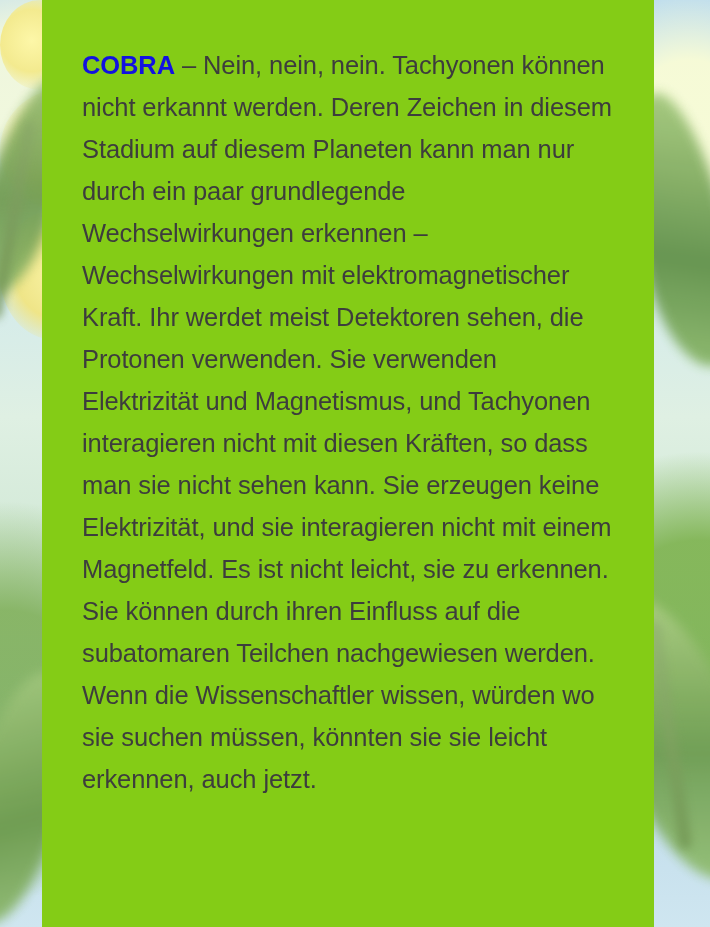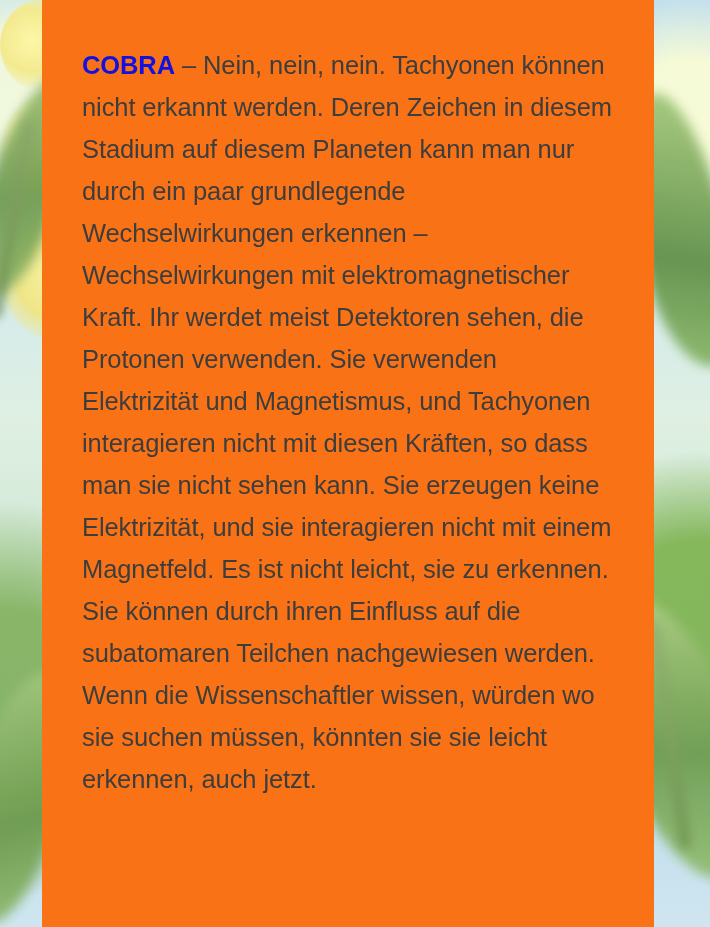--- a/index.html
+++ b/index.html
@@ -102,21 +102,21 @@
     border-radius: 6px;
   }
 
   
   .card {
     position: absolute;
     left: 42px;
     top: 0;
     width: 612px;
     height: 927px;
-    background: #f97316;
+    background: #84cc16;
     box-shadow: 0 0 0 0 rgba(0,0,0,0);
   }
   .article {
     padding: 44px 40px 0 40px;
   }
   .paragraph {
     margin: 0;
     color: #3d3d3d;
     font-size: 25.5px;
     line-height: 42px;

